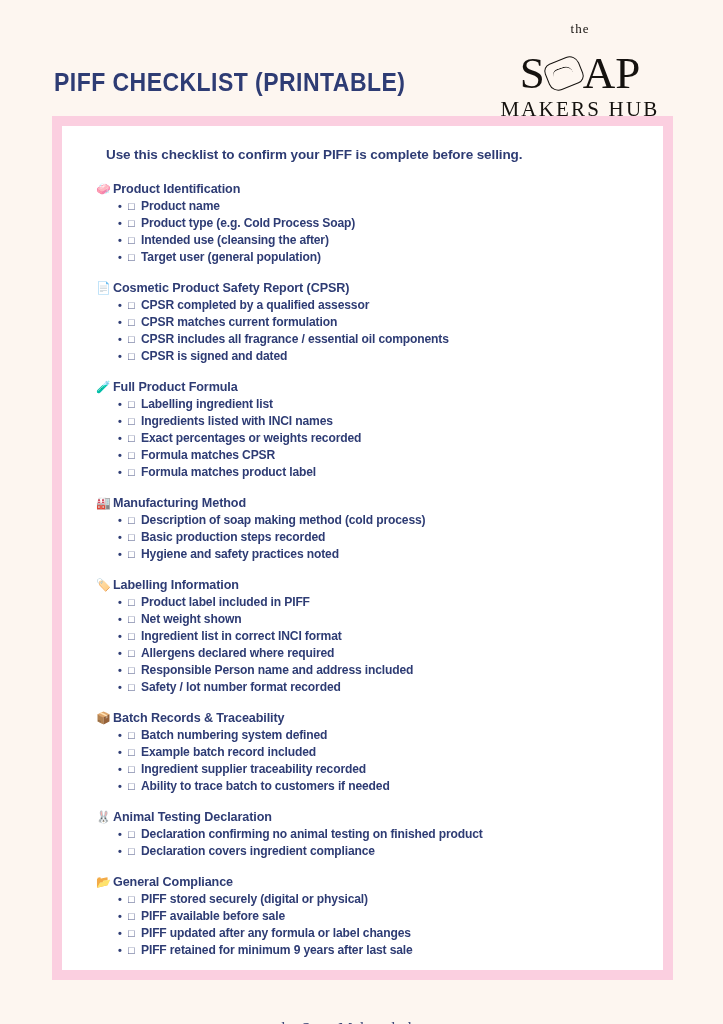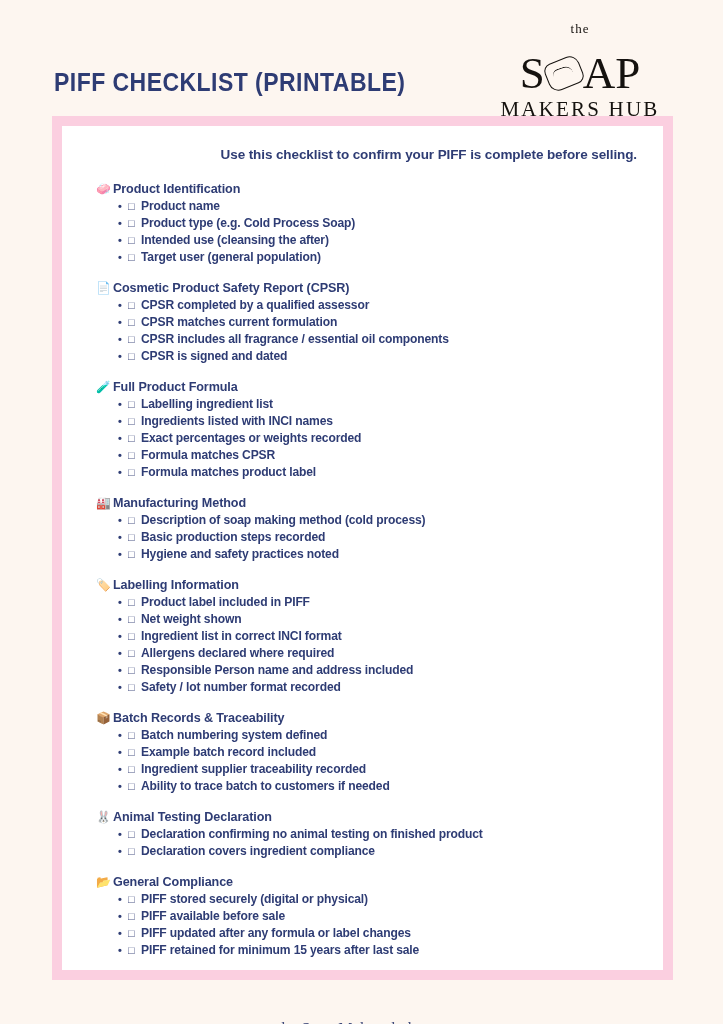--- a/index.html
+++ b/index.html
@@ -108,21 +108,20 @@
     padding: 16px 26px 10px 34px;
     overflow: hidden;
   }
 
   .intro {
     font-size: 13.5px;
     font-weight: bold;
     color: #2E3C74;
     margin: 5px 0 20px 10px;
     letter-spacing: -0.1px;
-    text-align: right;
   }
 
   
   .section { margin-bottom: 15px; }
   .section:last-child { margin-bottom: 0; }
 
   .section-head {
     display: flex;
     align-items: center;
     font-size: 12.6px;
@@ -415,21 +414,21 @@
               <span>PIFF available before sale</span>
             </li>
             <li>
               <span class="bullet">•</span>
               <span class="checkbox">□</span>
               <span>PIFF updated after any formula or label changes</span>
             </li>
             <li>
               <span class="bullet">•</span>
               <span class="checkbox">□</span>
-              <span>PIFF retained for minimum 15 years after last sale</span>
+              <span>PIFF retained for minimum 9 years after last sale</span>
             </li>
           </ul>
         </div>
       </div>
   </div>
 </div>
 
 <div class="footer">the Soap Makers hub</div>
 
 </body></html>

